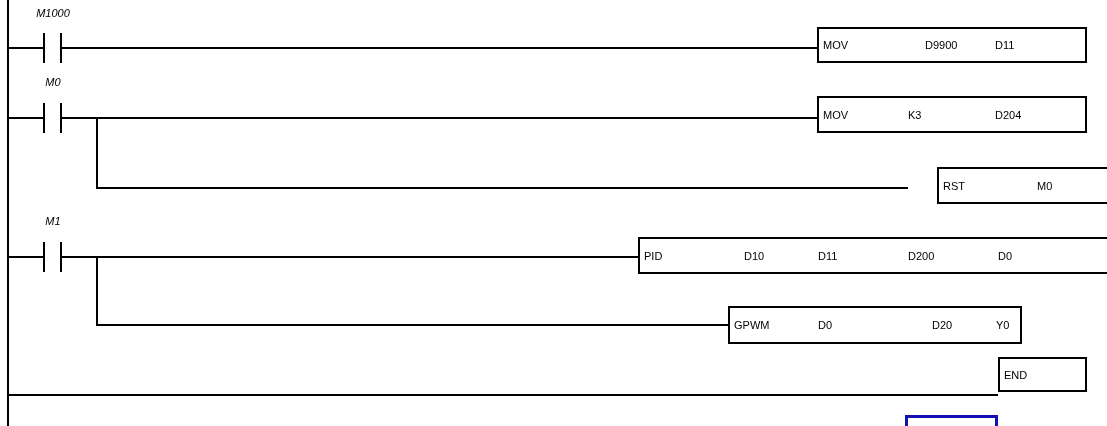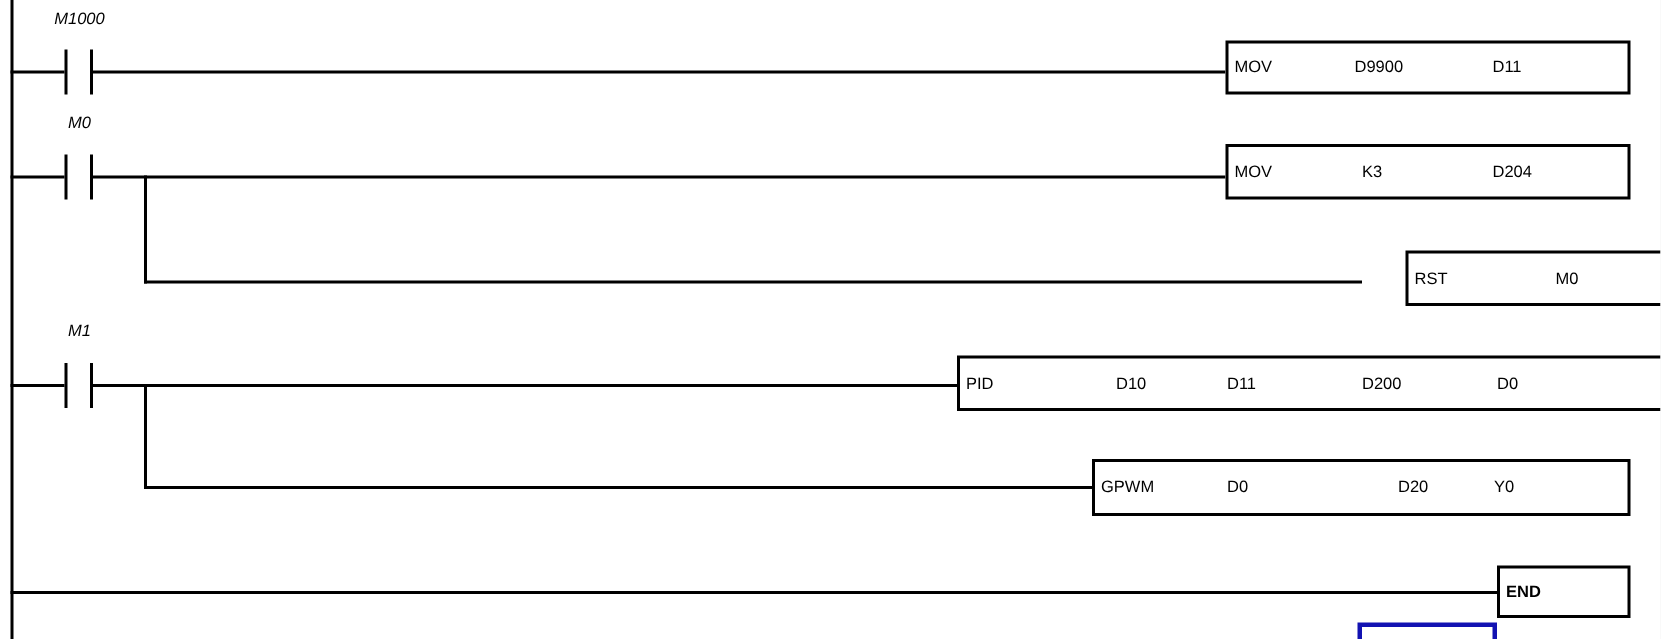--- a/index.html
+++ b/index.html
@@ -56,21 +56,21 @@
 
   <div class="wire" style="left:7px;top:47px;width:36px;"></div>
   <div class="wire" style="left:62px;top:47px;width:755px;"></div>
   <div>
     <span class="clabel" style="left:53px;top:7px;">M1000</span>
     <div class="bar" style="left:43px;top:33px;"></div>
     <div class="bar" style="left:60px;top:33px;"></div>
   </div>
   <div class="ibox" style="left:817px;top:27px;width:270px;height:36px;">
     <span class="op">MOV</span>
-    <span style="left:84px;">D9900</span>
+    <span style="left:106px;">D9900</span>
     <span style="left:176px;">D11</span>
   </div>
 
   <div class="wire" style="left:7px;top:117px;width:36px;"></div>
   <div class="wire" style="left:62px;top:117px;width:755px;"></div>
   <div>
     <span class="clabel" style="left:53px;top:76px;">M0</span>
     <div class="bar" style="left:43px;top:103px;"></div>
     <div class="bar" style="left:60px;top:103px;"></div>
   </div>
@@ -97,27 +97,27 @@
   <div class="ibox" style="left:638px;top:237px;width:543px;height:37px;">
     <span class="op">PID</span>
     <span style="left:104px;">D10</span>
     <span style="left:178px;">D11</span>
     <span style="left:268px;">D200</span>
     <span style="left:358px;">D0</span>
   </div>
 
   <div class="vwire" style="left:96px;top:256px;height:70px;"></div>
   <div class="wire" style="left:96px;top:324px;width:632px;"></div>
-  <div class="ibox" style="left:728px;top:306px;width:359px;height:38px;">
+  <div class="ibox" style="left:728px;top:306px;width:294px;height:38px;">
     <span class="op">GPWM</span>
     <span style="left:88px;">D0</span>
     <span style="left:178px;margin-left:24px;">D20</span>
     <span style="left:266px;">Y0</span>
   </div>
 
   <div class="wire" style="left:7px;top:394px;width:991px;"></div>
-  <div class="ibox" style="left:998px;top:377px;width:89px;height:35px;font-weight:bold;">
+  <div class="ibox" style="left:998px;top:357px;width:89px;height:35px;">
     <span class="op">END</span>
   </div>
 
   <div class="cursor" style="left:905px;top:415px;width:93px;height:25px;"></div>
 
 </div>
 
 </body></html>

